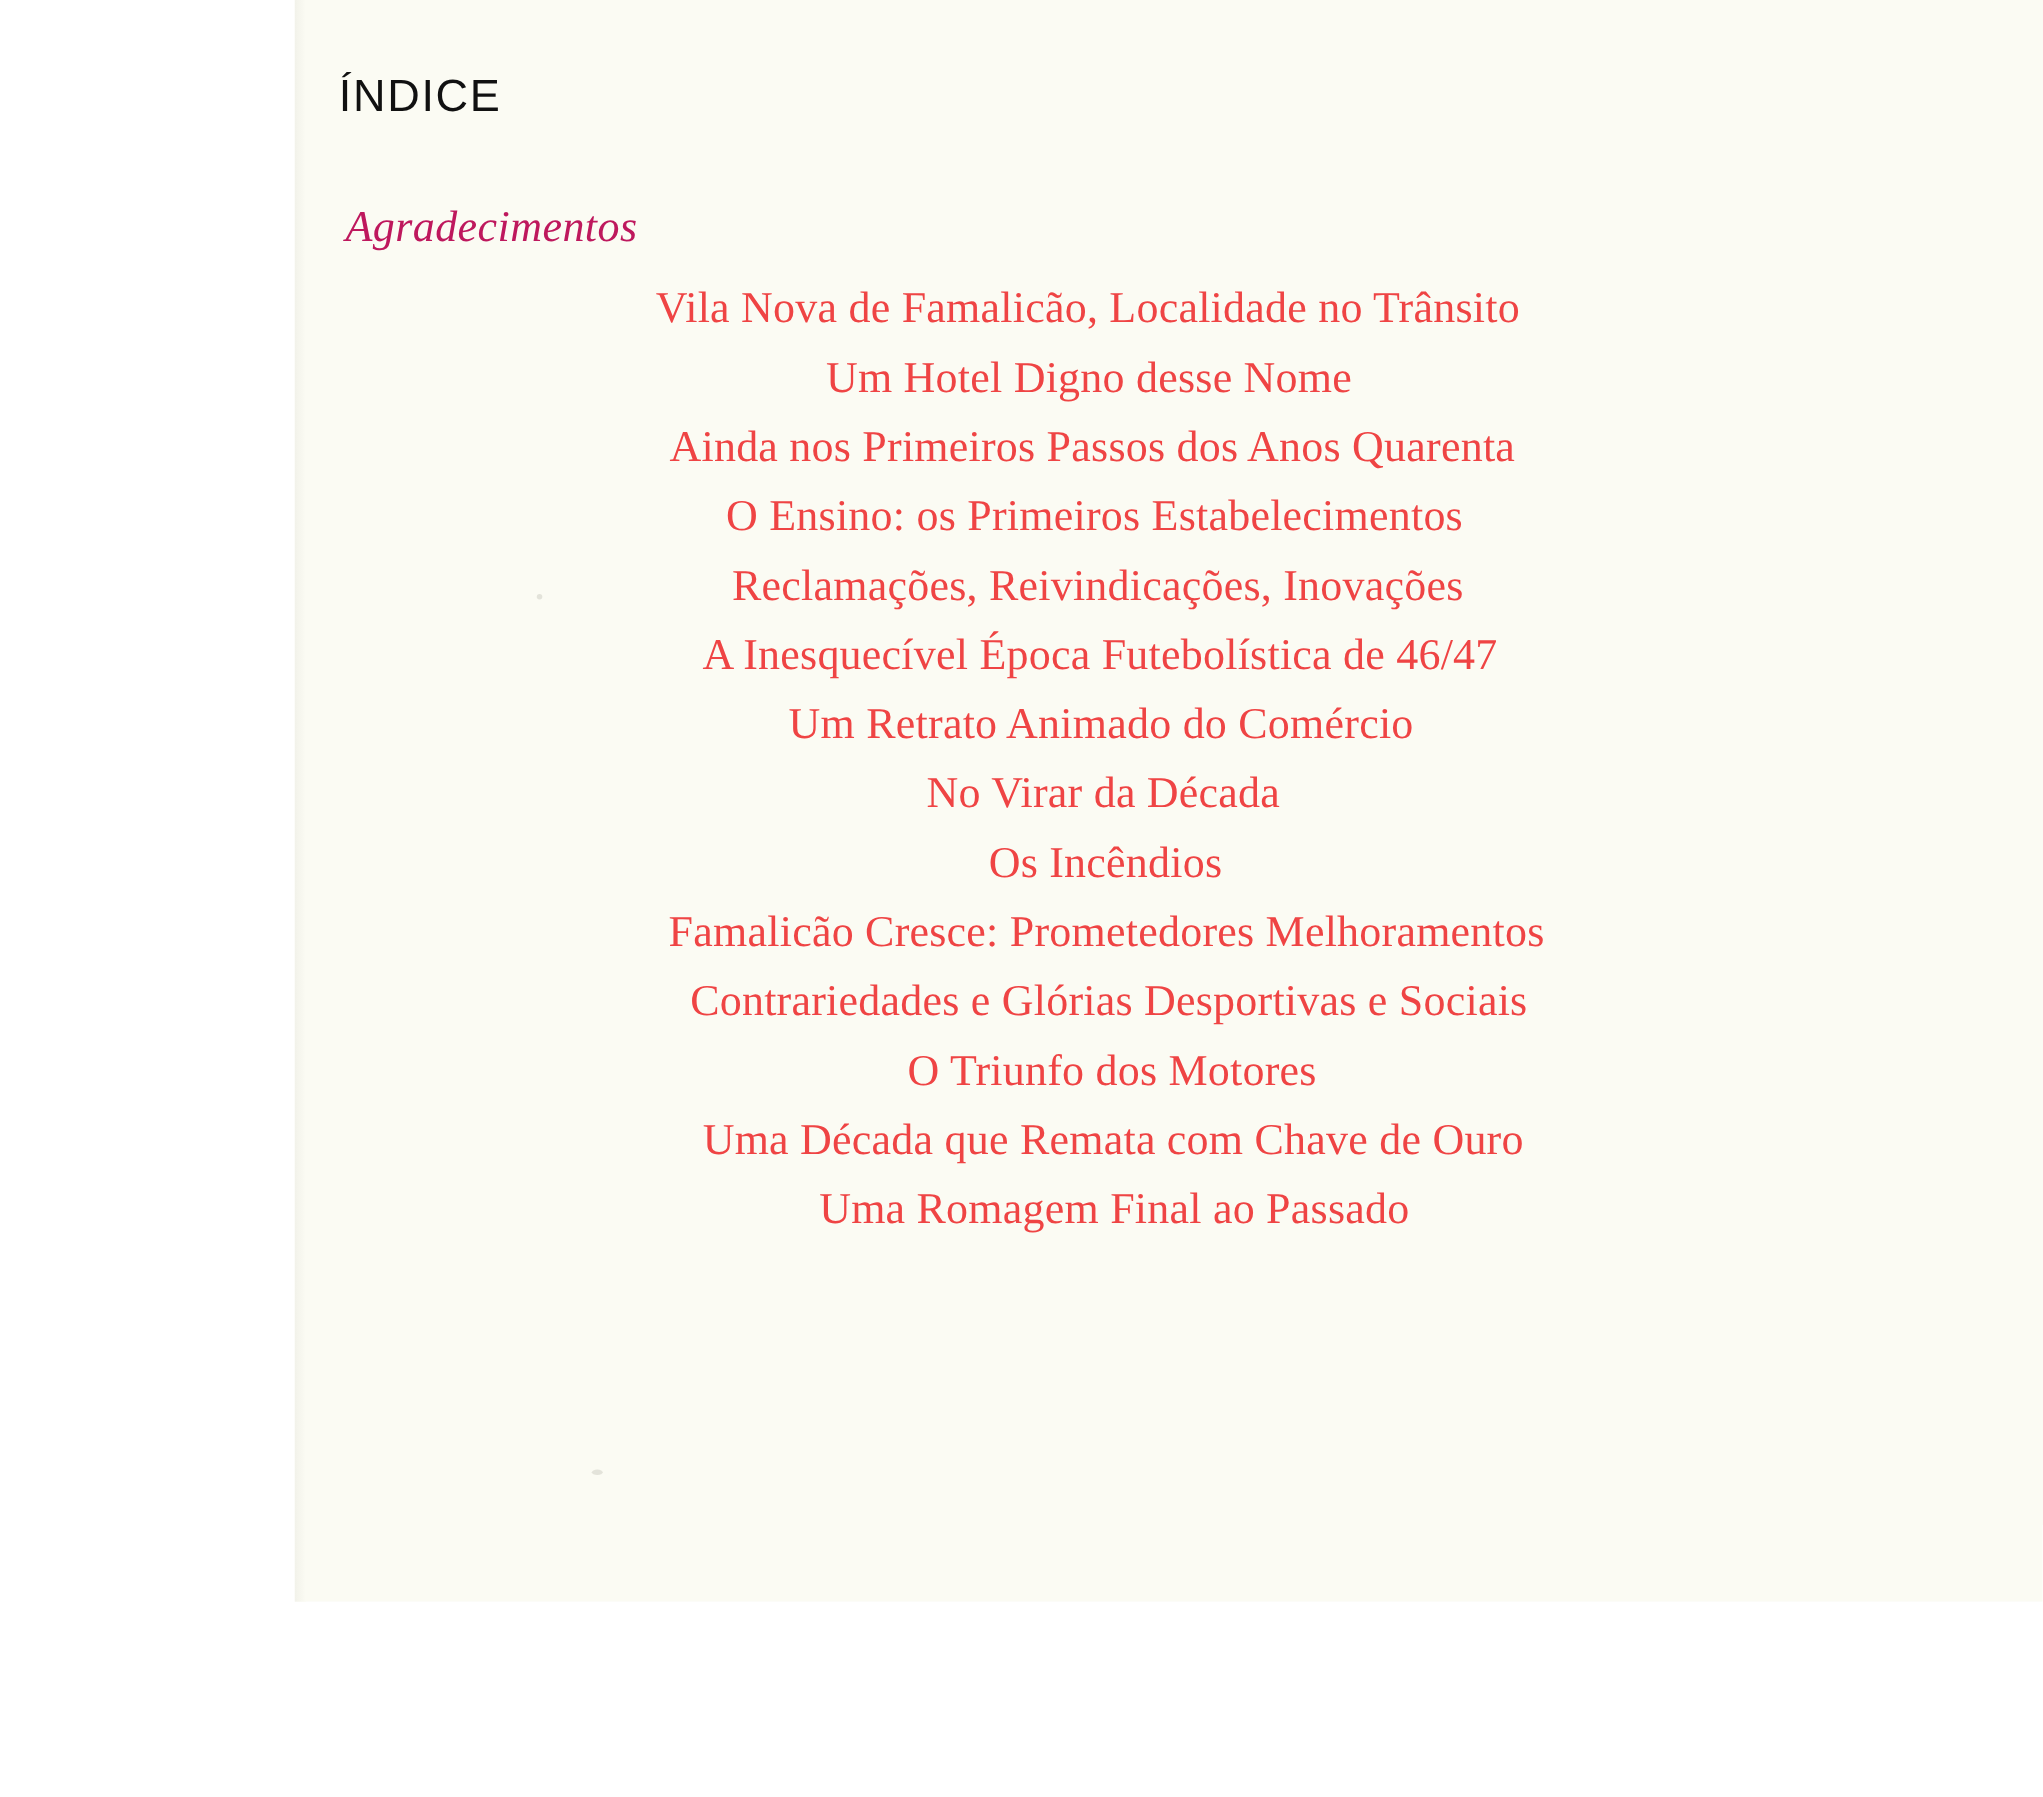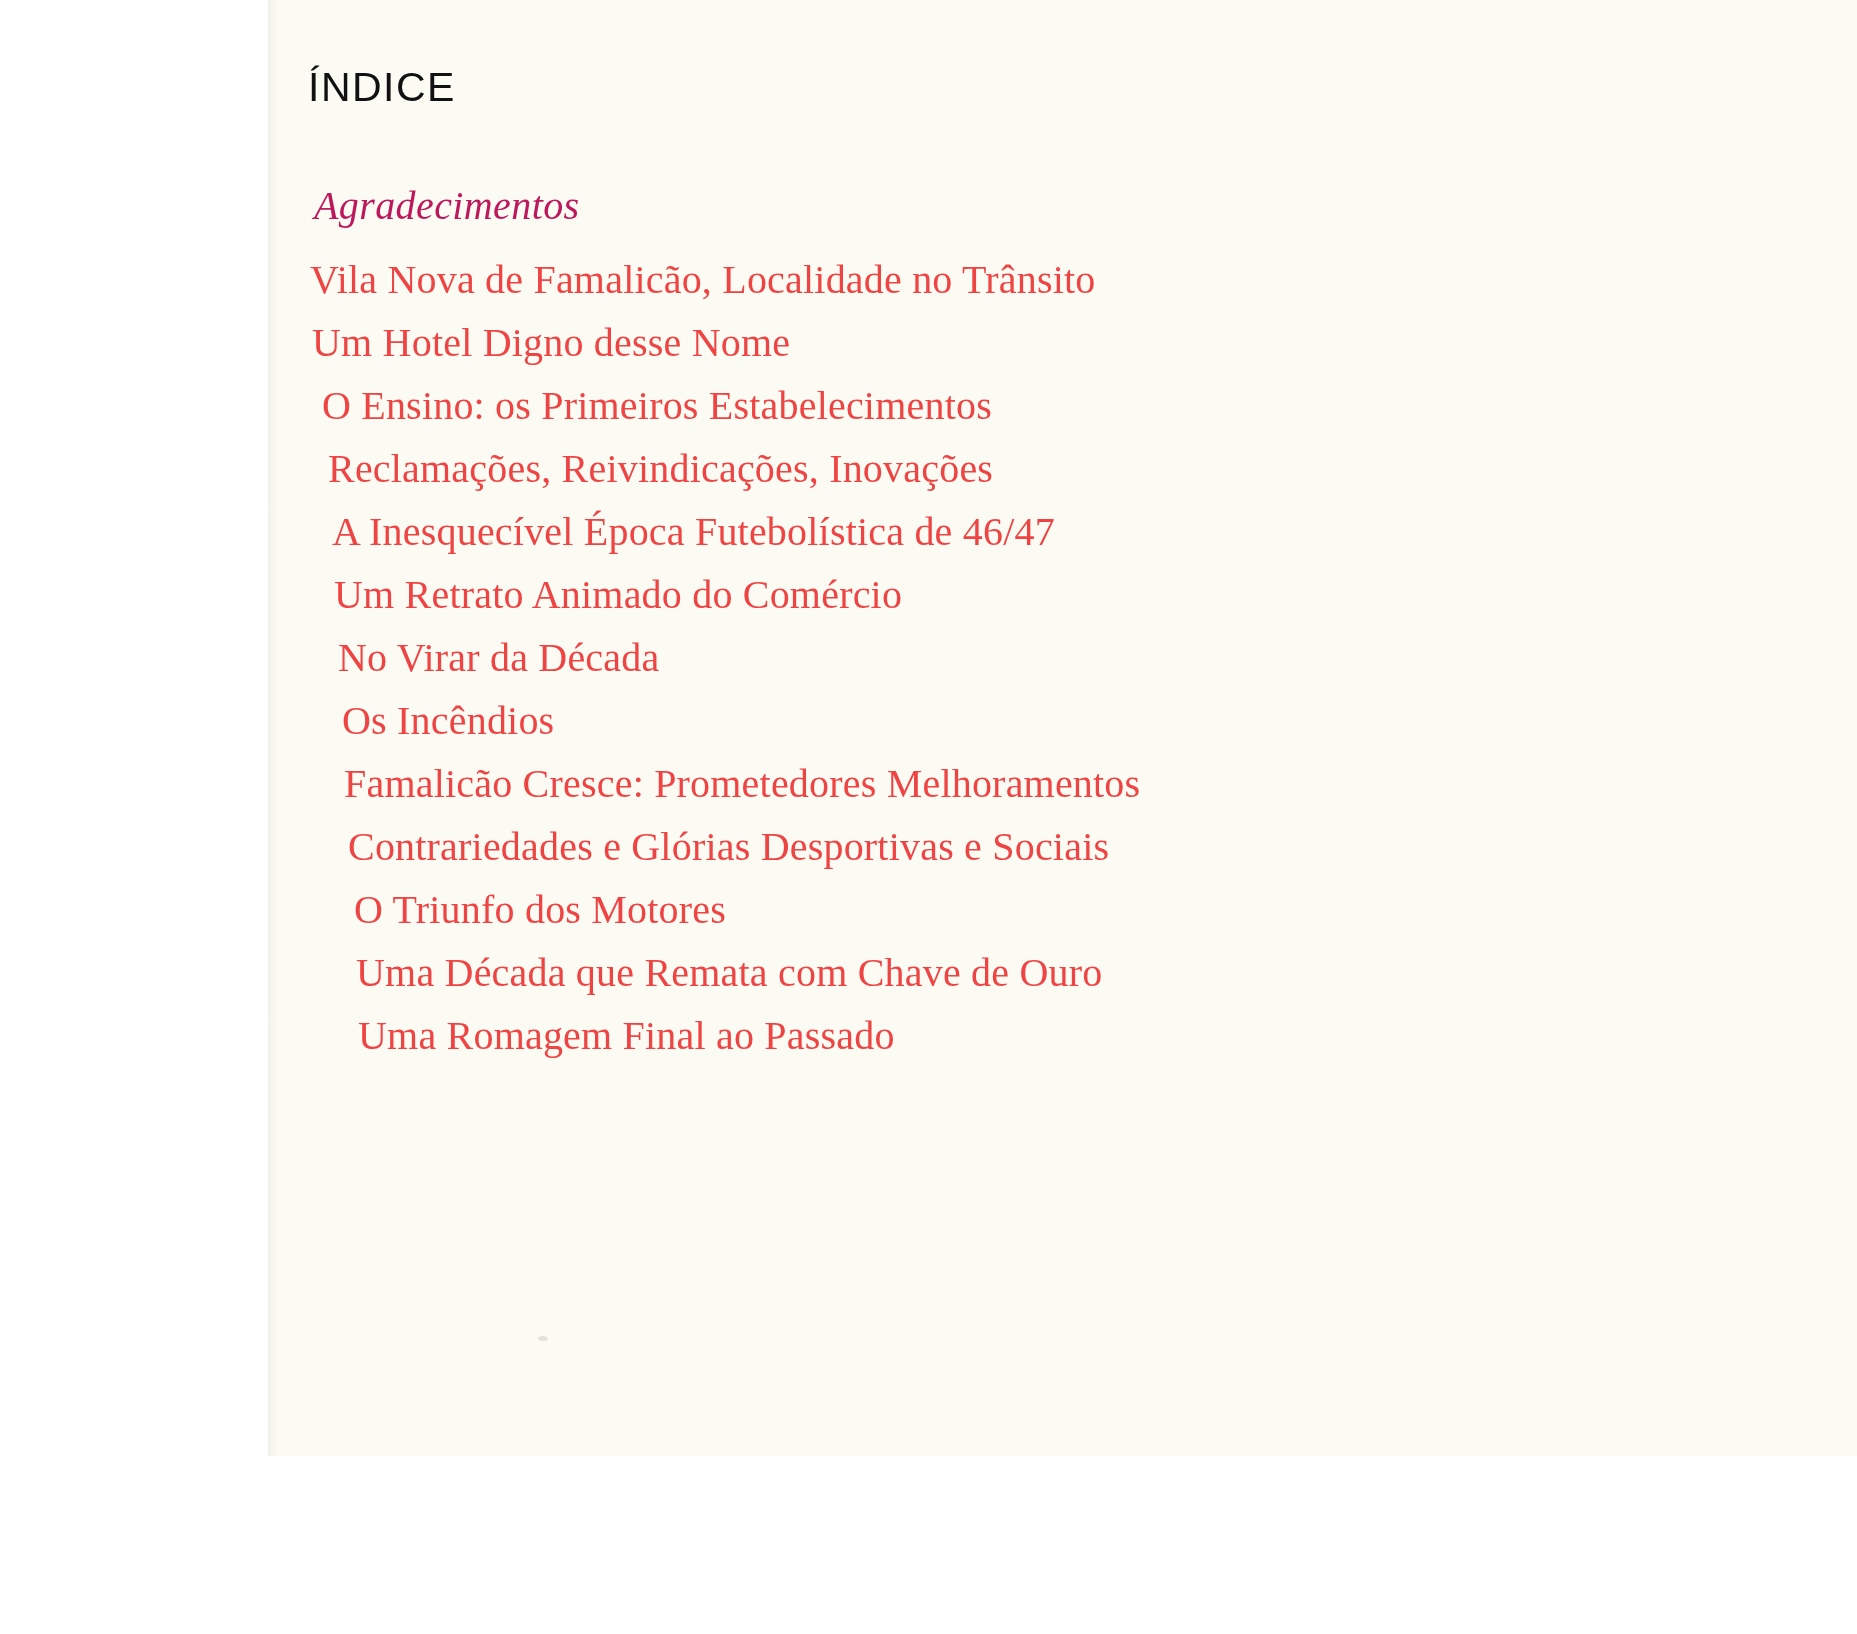--- a/index.html
+++ b/index.html
@@ -20,20 +20,21 @@
     background: #ffffff;
   }
   
   #scan {
     position: absolute;
     left: 268px;
     top: 0px;
     width: 1589px;
     height: 1456px;
     background: #fbfbf3;
+    text-align: center;
   }
   
   #scan::before {
     content: "";
     position: absolute;
     left: 0;
     top: 0;
     width: 10px;
     height: 100%;
     background: linear-gradient(to right, #f2f2ea, #fbfbf3);
@@ -97,20 +98,21 @@
   <div id="scan">
     <div id="content">
 
       <div class="title">ÍNDICE</div>
 
       <div class="subtitle">Agradecimentos</div>
 
       <ul class="toc">
         <li class="toc-item" style="padding-left:22px">Vila Nova de Famalicão, Localidade no Trânsito</li>
         <li class="toc-item" style="padding-left:24px">Um Hotel Digno desse Nome</li>
+        <li class="toc-item" style="padding-left:30px">Ainda nos Primeiros Passos dos Anos Quarenta</li>
         <li class="toc-item" style="padding-left:34px">O Ensino: os Primeiros Estabelecimentos</li>
         <li class="toc-item" style="padding-left:40px">Reclamações, Reivindicações, Inovações</li>
         <li class="toc-item" style="padding-left:44px">A Inesquecível Época Futebolística de 46/47</li>
         <li class="toc-item" style="padding-left:46px">Um Retrato Animado do Comércio</li>
         <li class="toc-item" style="padding-left:50px">No Virar da Década</li>
         <li class="toc-item" style="padding-left:54px">Os Incêndios</li>
         <li class="toc-item" style="padding-left:56px">Famalicão Cresce: Prometedores Melhoramentos</li>
         <li class="toc-item" style="padding-left:60px">Contrariedades e Glórias Desportivas e Sociais</li>
         <li class="toc-item" style="padding-left:66px">O Triunfo dos Motores</li>
         <li class="toc-item" style="padding-left:68px">Uma Década que Remata com Chave de Ouro</li>

